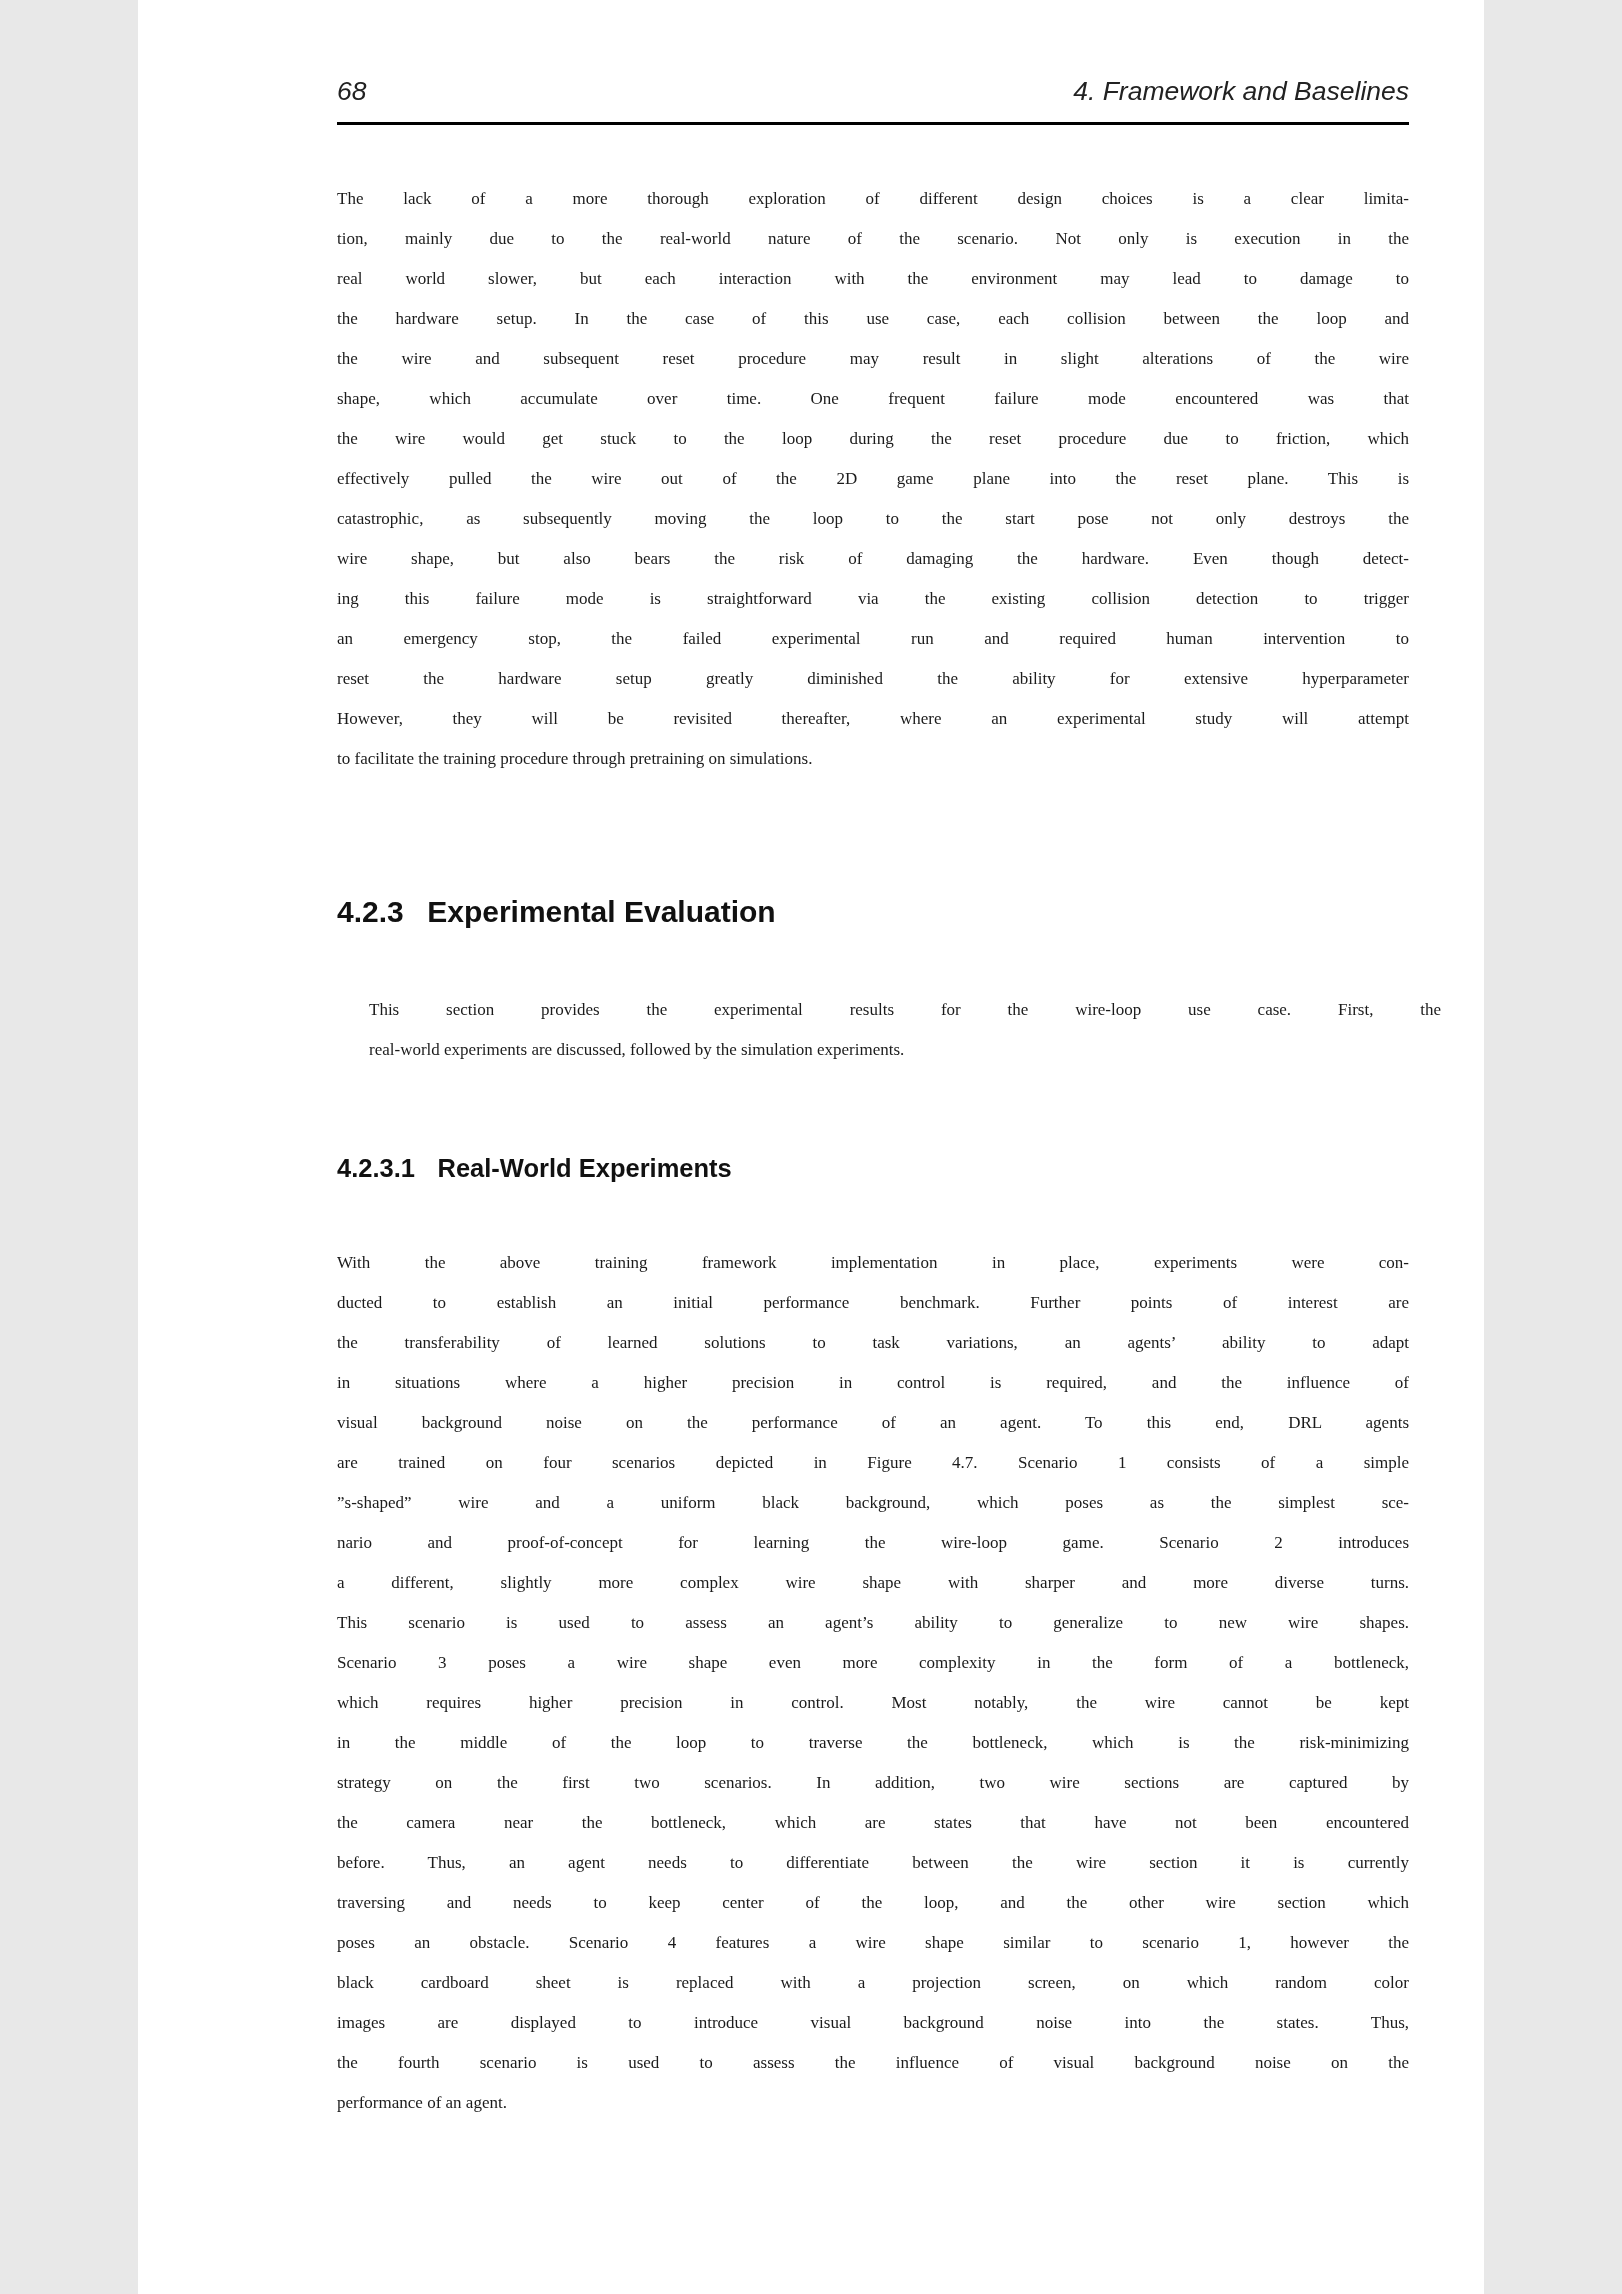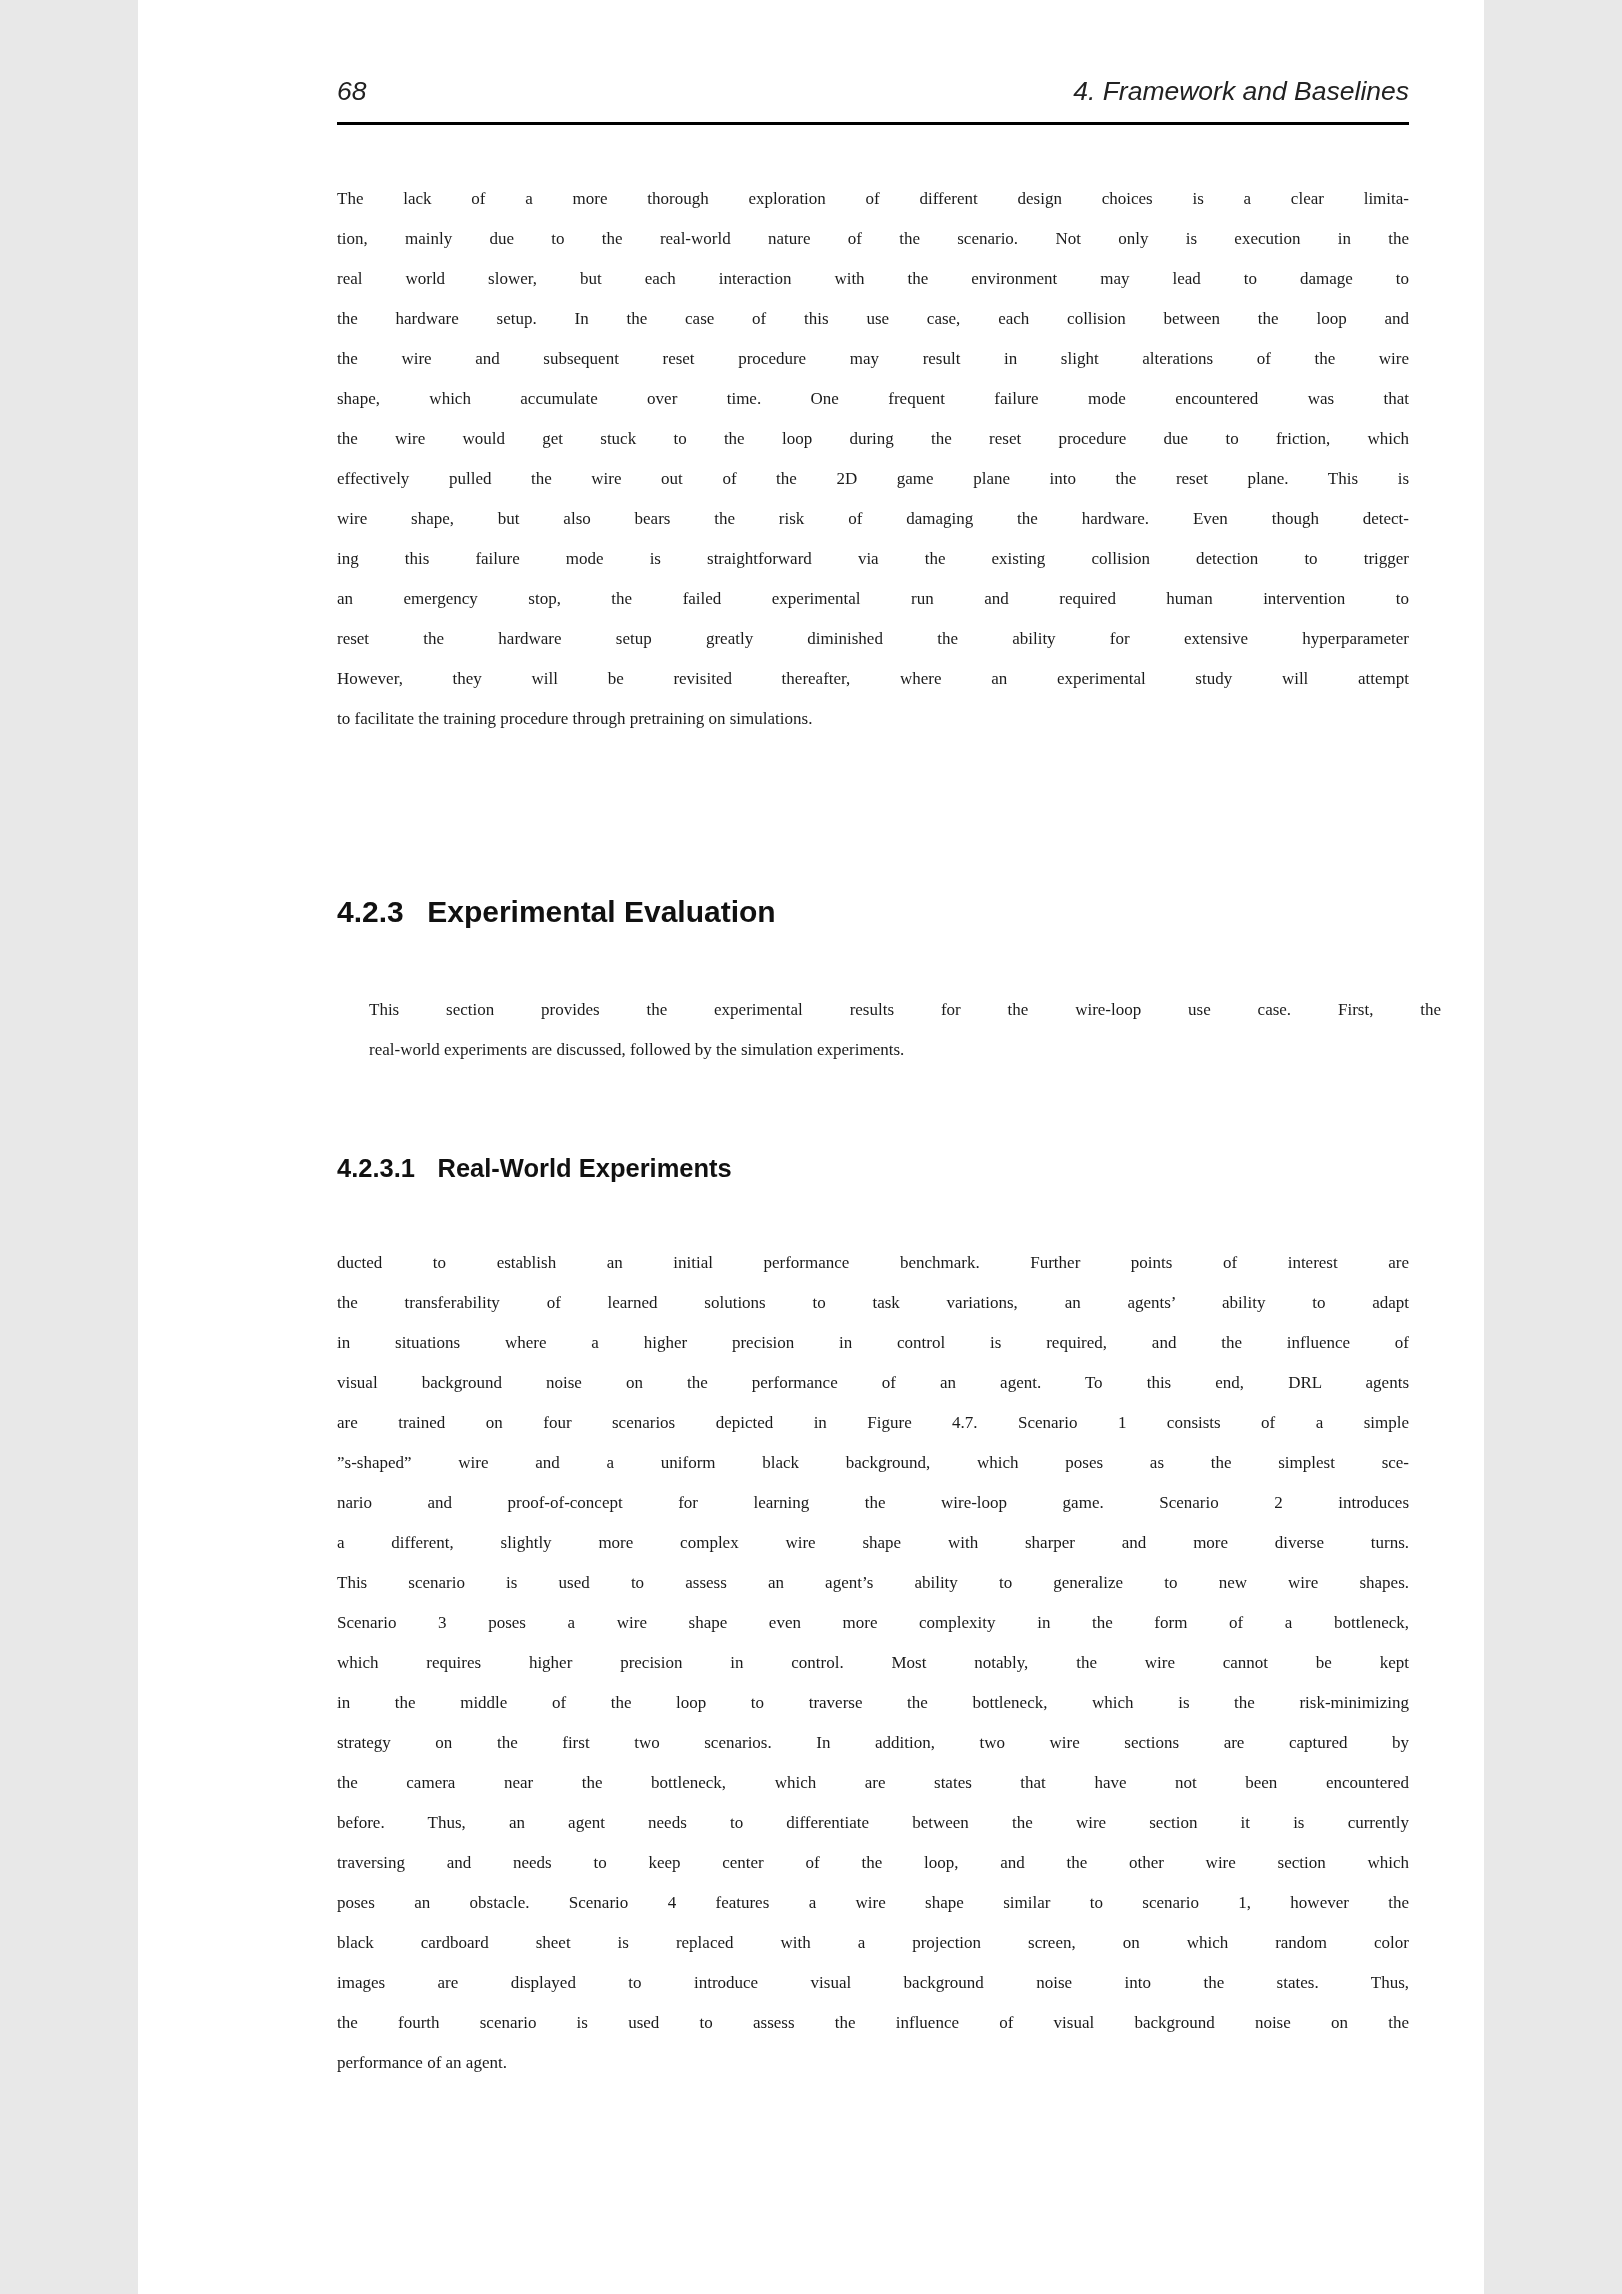--- a/index.html
+++ b/index.html
@@ -98,20 +98,21 @@
 
   <div class="para p1">
       <div class="line">The lack of a more thorough exploration of different design choices is a clear limita-</div>
       <div class="line">tion, mainly due to the real-world nature of the scenario. Not only is execution in the</div>
       <div class="line">real world slower, but each interaction with the environment may lead to damage to</div>
       <div class="line">the hardware setup. In the case of this use case, each collision between the loop and</div>
       <div class="line">the wire and subsequent reset procedure may result in slight alterations of the wire</div>
       <div class="line">shape, which accumulate over time. One frequent failure mode encountered was that</div>
       <div class="line">the wire would get stuck to the loop during the reset procedure due to friction, which</div>
       <div class="line">effectively pulled the wire out of the 2D game plane into the reset plane. This is</div>
+      <div class="line">catastrophic, as subsequently moving the loop to the start pose not only destroys the</div>
       <div class="line">wire shape, but also bears the risk of damaging the hardware. Even though detect-</div>
       <div class="line">ing this failure mode is straightforward via the existing collision detection to trigger</div>
       <div class="line">an emergency stop, the failed experimental run and required human intervention to</div>
       <div class="line">reset the hardware setup greatly diminished the ability for extensive hyperparameter</div>
       <div class="line">However, they will be revisited thereafter, where an experimental study will attempt</div>
       <div class="line">to facilitate the training procedure through pretraining on simulations.</div>
     </div>
 
   <h2 class="heading sec">
     <span class="heading-num">4.2.3</span><span class="heading-title">Experimental Evaluation</span>
@@ -120,20 +121,21 @@
   <div class="para p2">
       <div class="line">This section provides the experimental results for the wire-loop use case. First, the</div>
       <div class="line">real-world experiments are discussed, followed by the simulation experiments.</div>
     </div>
 
   <h3 class="heading subsec">
     <span class="heading-num">4.2.3.1</span><span class="heading-title">Real-World Experiments</span>
   </h3>
 
   <div class="para p3">
+      <div class="line">With the above training framework implementation in place, experiments were con-</div>
       <div class="line">ducted to establish an initial performance benchmark. Further points of interest are</div>
       <div class="line">the transferability of learned solutions to task variations, an agents’ ability to adapt</div>
       <div class="line">in situations where a higher precision in control is required, and the influence of</div>
       <div class="line">visual background noise on the performance of an agent. To this end, DRL agents</div>
       <div class="line">are trained on four scenarios depicted in Figure 4.7. Scenario 1 consists of a simple</div>
       <div class="line">”s-shaped” wire and a uniform black background, which poses as the simplest sce-</div>
       <div class="line">nario and proof-of-concept for learning the wire-loop game. Scenario 2 introduces</div>
       <div class="line">a different, slightly more complex wire shape with sharper and more diverse turns.</div>
       <div class="line">This scenario is used to assess an agent’s ability to generalize to new wire shapes.</div>
       <div class="line">Scenario 3 poses a wire shape even more complexity in the form of a bottleneck,</div>

